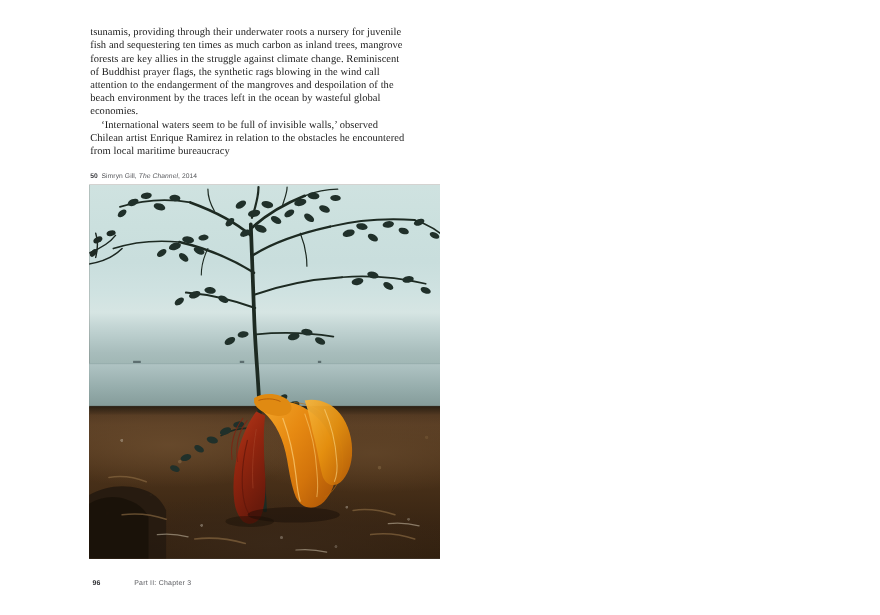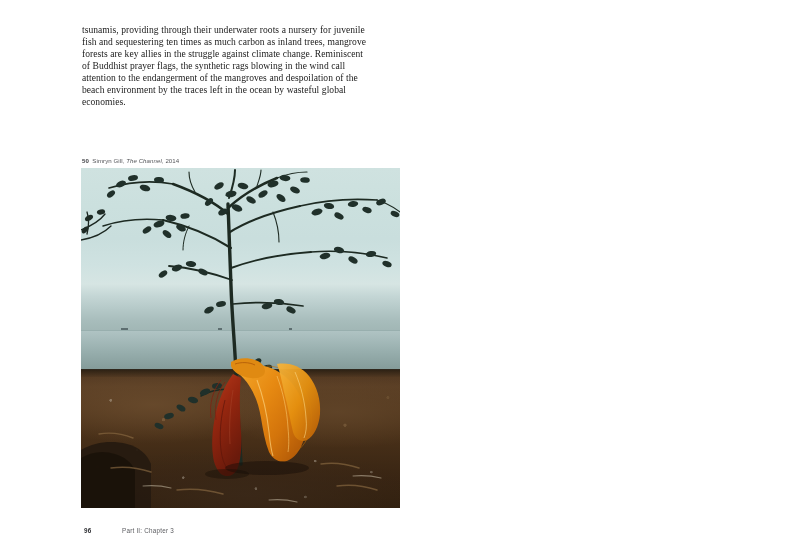--- a/index.html
+++ b/index.html
@@ -184,20 +184,21 @@
 </style>
 </head>
 <body>
 
 <div class="spread">
 
   <div class="page page-left">
 
     <div class="bodytext" id="left-body">
         <p><span>tsunamis, providing through their underwater roots a nursery for juvenile fish and sequestering ten times as much carbon as inland trees, mangrove forests are key allies in the struggle against climate change. Reminiscent of Buddhist prayer flags, the synthetic rags blowing in the wind call attention to the endangerment of the mangroves and despoilation of the beach environment by the traces left in the ocean by wasteful global economies.</span></p>
+        <p class="indent"><span>‘International waters seem to be full of invisible walls,’ observed Chilean artist Enrique Ramirez in relation to the obstacles he encountered from local maritime bureaucracy</span></p>
       </div>
 
     <div id="figure-left">
       <div class="gill-sky"></div>
       <div class="gill-sea-band"></div>
       <div class="gill-horizon"></div>
       <div class="gill-ship s1"></div>
       <div class="gill-ship s2"></div>
       <div class="gill-ship s3"></div>
       <div class="gill-ground"></div>

